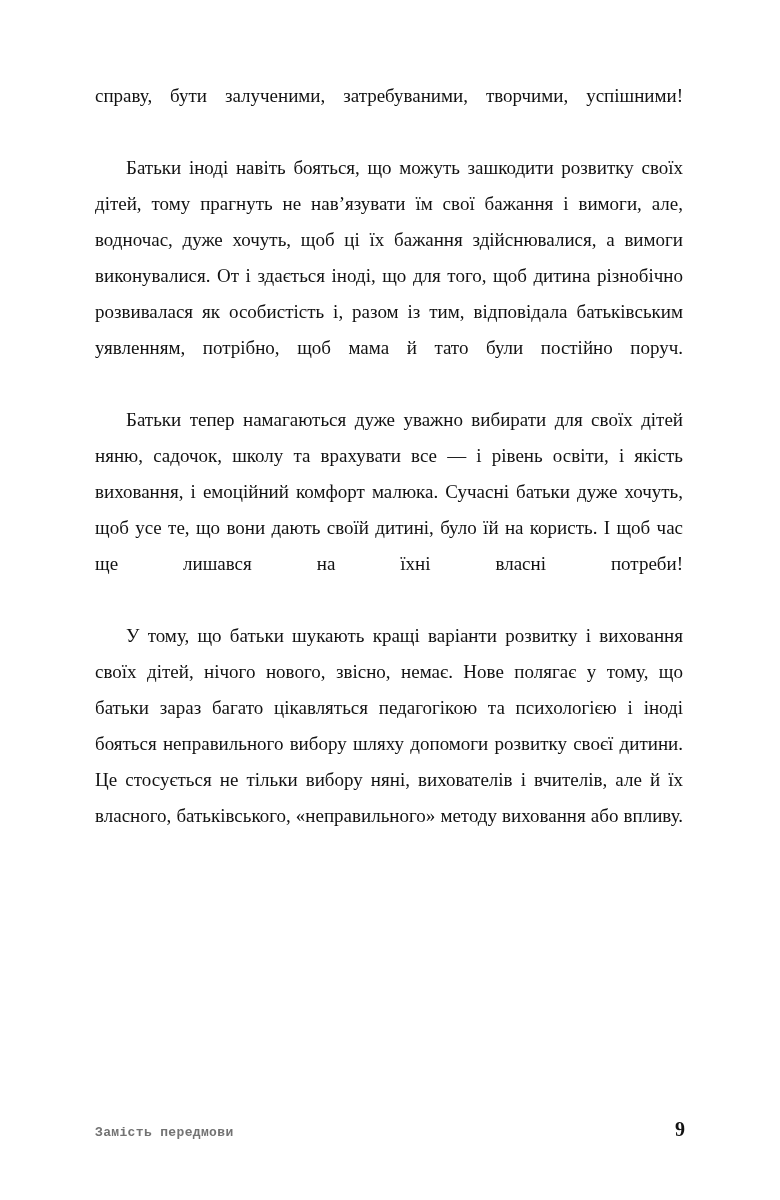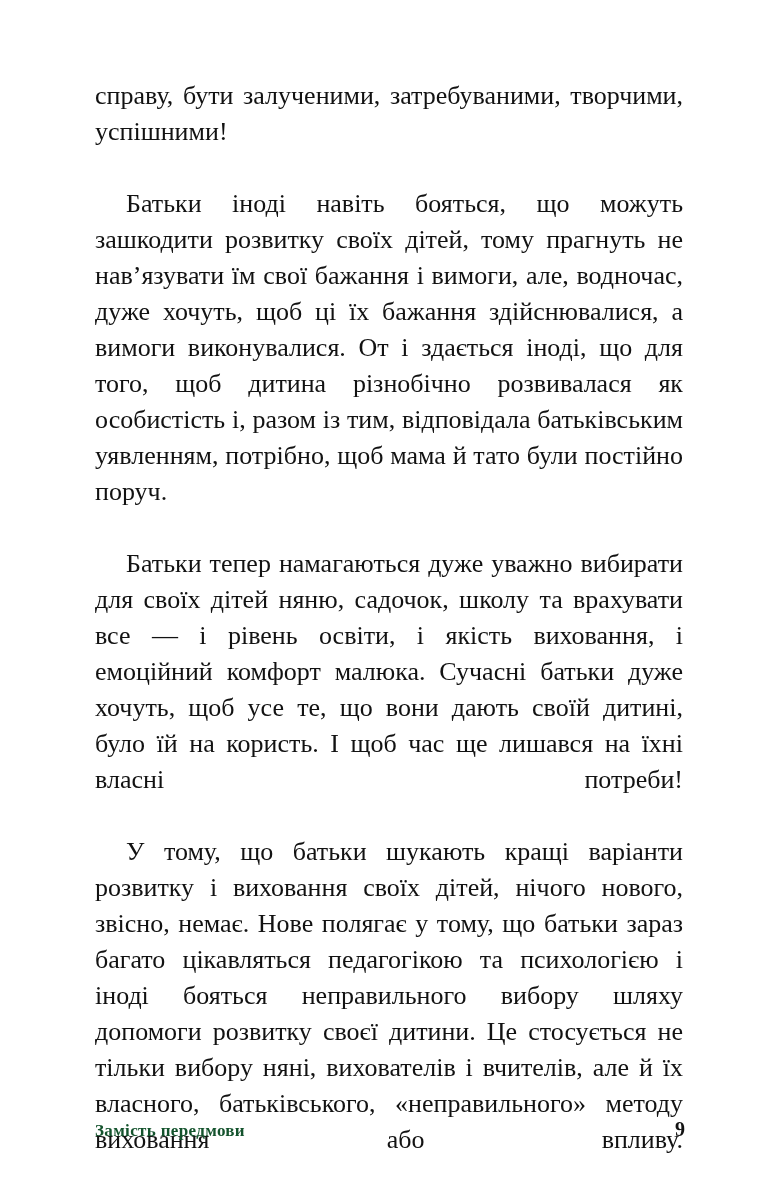--- a/index.html
+++ b/index.html
@@ -21,21 +21,21 @@
   .text-column {
     position: absolute;
     left: 95px;
     top: 78px;
     width: 588px;
   }
 
   .para {
     margin: 0;
     font-family: "Liberation Serif", "DejaVu Serif", serif;
-    font-size: 26px;
+    font-size: 19px;
     line-height: 36px;
     color: #121212;
     text-align: justify;
     text-justify: inter-word;
     text-indent: 0;
     -webkit-font-smoothing: antialiased;
     hyphens: manual;
   }
 
   
@@ -60,25 +60,25 @@
     left: 95px;
     right: 95px;
     top: 1118px;
     height: 26px;
     display: flex;
     align-items: baseline;
     justify-content: space-between;
   }
 
   .running-head {
-    font-family: Liberation Serif, serif;
-    font-size: 17px;
+    font-family: Liberation Mono, monospace;
+    font-size: 13px;
     font-weight: 700;
     letter-spacing: 0.35px;
-    color: #14532d;
+    color: #737373;
     white-space: nowrap;
   }
 
   .page-number {
     font-family: "Liberation Serif", "DejaVu Serif", serif;
     font-size: 20px;
     font-weight: 700;
     color: #121212;
     white-space: nowrap;
   }

